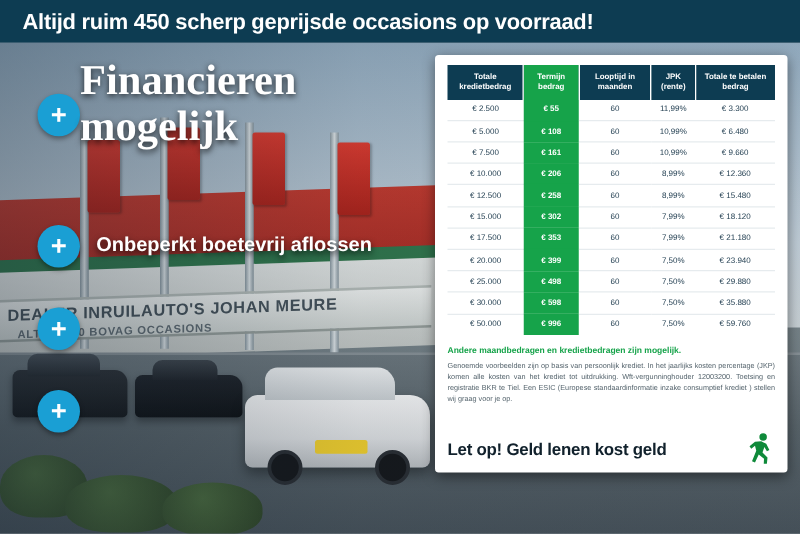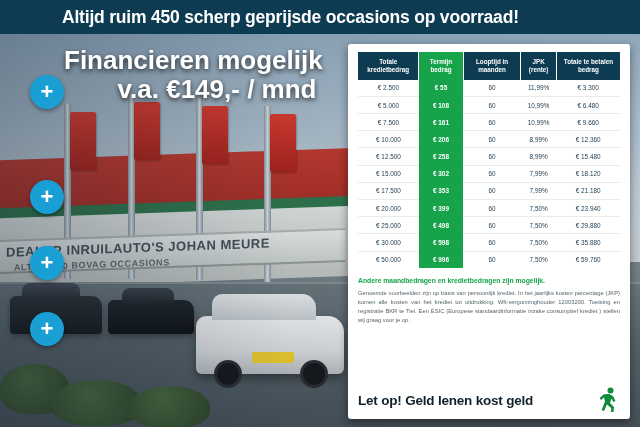--- a/index.html
+++ b/index.html
@@ -112,30 +112,30 @@
   .photo-dim { position:absolute; left:0; top:0; width:100%; height:100%; background: linear-gradient(90deg, rgba(20,35,50,.35) 0%, rgba(20,35,50,.12) 45%, rgba(20,35,50,.05) 100%); }
 
   
   .banner {
     position: absolute; left: 0; top: 0; width: 640px; height: 34px;
     background: #0d3c52;
     display: flex; align-items: center;
   }
   .banner-text {
     color: #ffffff; font-weight: bold; font-size: 17.5px;
-    padding-left: 18px; letter-spacing: -.2px; white-space: nowrap; margin-left: 44px;
+    padding-left: 18px; letter-spacing: -.2px; white-space: nowrap;
   }
 
   
   .headline {
     position: absolute; left: 64px; top: 46px; width: 300px;
     color: #ffffff;
     text-shadow: 0 2px 5px rgba(0,0,0,.75);
   }
-  .headline .l1 { font-size: 26px; font-weight: bold; line-height: 1.1; }
+  .headline .l1 { font-size: 34px; font-weight: bold; line-height: 1.1; font-family: Liberation Serif, serif; }
   .headline .l2 { font-size: 26px; font-weight: bold; line-height: 1.15; text-align: center; padding-left: 6px;}
 
   
   .bullets { position: absolute; left: 30px; top: 180px; width: 330px; }
   .bullet-row {
     display: flex; align-items: center; margin-bottom: 32px;
   }
   .plus-badge {
     width: 34px; height: 34px; min-width: 34px; border-radius: 50%;
     background: #1a9fd4;
@@ -145,21 +145,21 @@
   }
   .bullet-text {
     margin-left: 13px; color: #ffffff; font-size: 16px; font-weight: bold;
     text-shadow: 0 2px 5px rgba(0,0,0,.8);
     white-space: nowrap;
   }
   .headline-plus { position: absolute; left: 30px; top: 75px; }
 
   
   .panel {
-    position: absolute; left: 348px; top: 44px; width: 282px; height: 375px;
+    position: absolute; left: 348px; top: 44px; width: 282px; height: 334px;
     background: #ffffff; border-radius: 3px;
     box-shadow: 0 3px 10px rgba(0,0,0,.45);
     padding: 8px 10px 6px 10px;
   }
   table.rates {
     width: 100%; border-collapse: collapse;
     font-size: 6.4px; color: #1d3a4d;
   }
   table.rates th {
     background: #0d3c52; color: #ffffff; font-weight: bold;
@@ -238,26 +238,26 @@
     <div class="photo-dim"></div>
   </div>
 
   <div class="banner">
     <div class="banner-text">Altijd ruim 450 scherp geprijsde occasions op voorraad!</div>
   </div>
 
   <div class="plus-badge headline-plus">+</div>
   <div class="headline">
     <div class="l1">Financieren mogelijk</div>
-    <div class="l2">v.a. €149,- / mnd</div>
   </div>
 
   <div class="bullets">
     <div class="bullet-row">
       <div class="plus-badge">+</div>
+      <div class="bullet-text">Onbeperkt boetevrij aflossen</div>
     </div>
     <div class="bullet-row">
       <div class="plus-badge">+</div>
     </div>
     <div class="bullet-row">
       <div class="plus-badge">+</div>
     </div>
   </div>
 
   <div class="panel">

